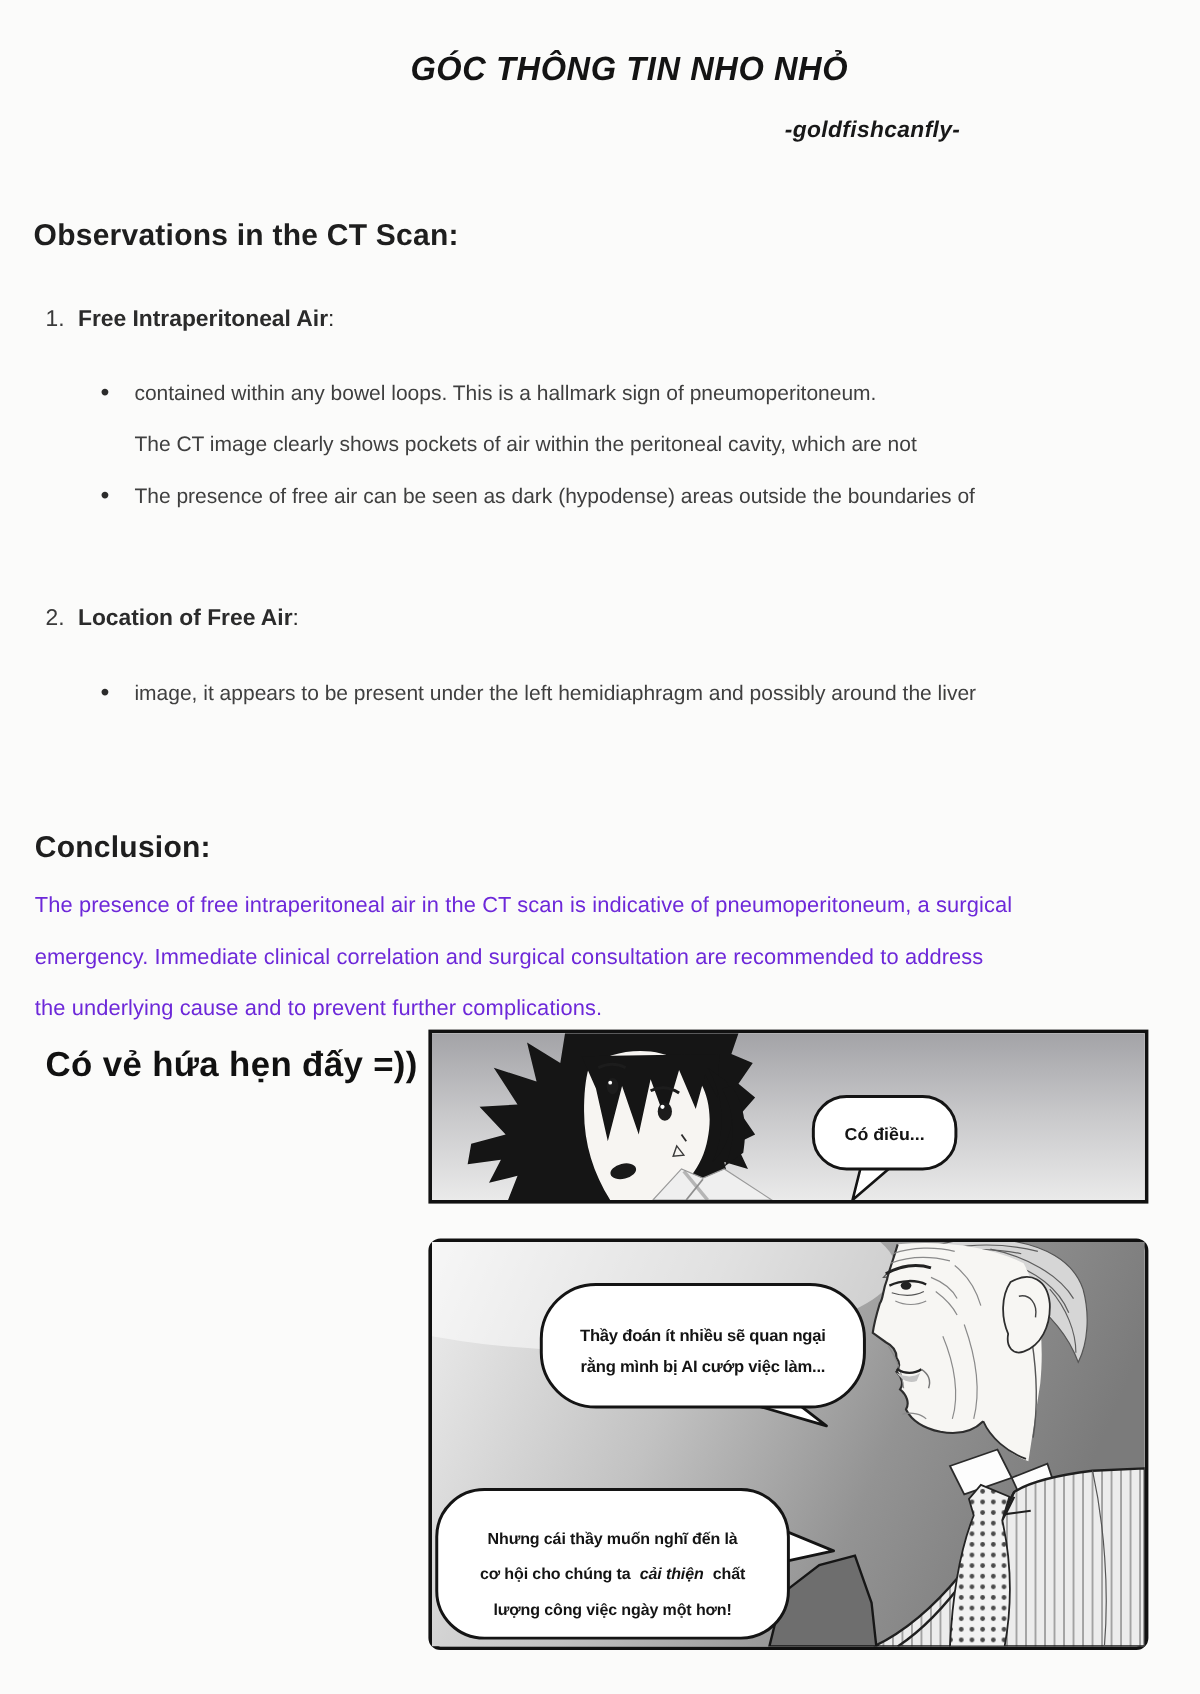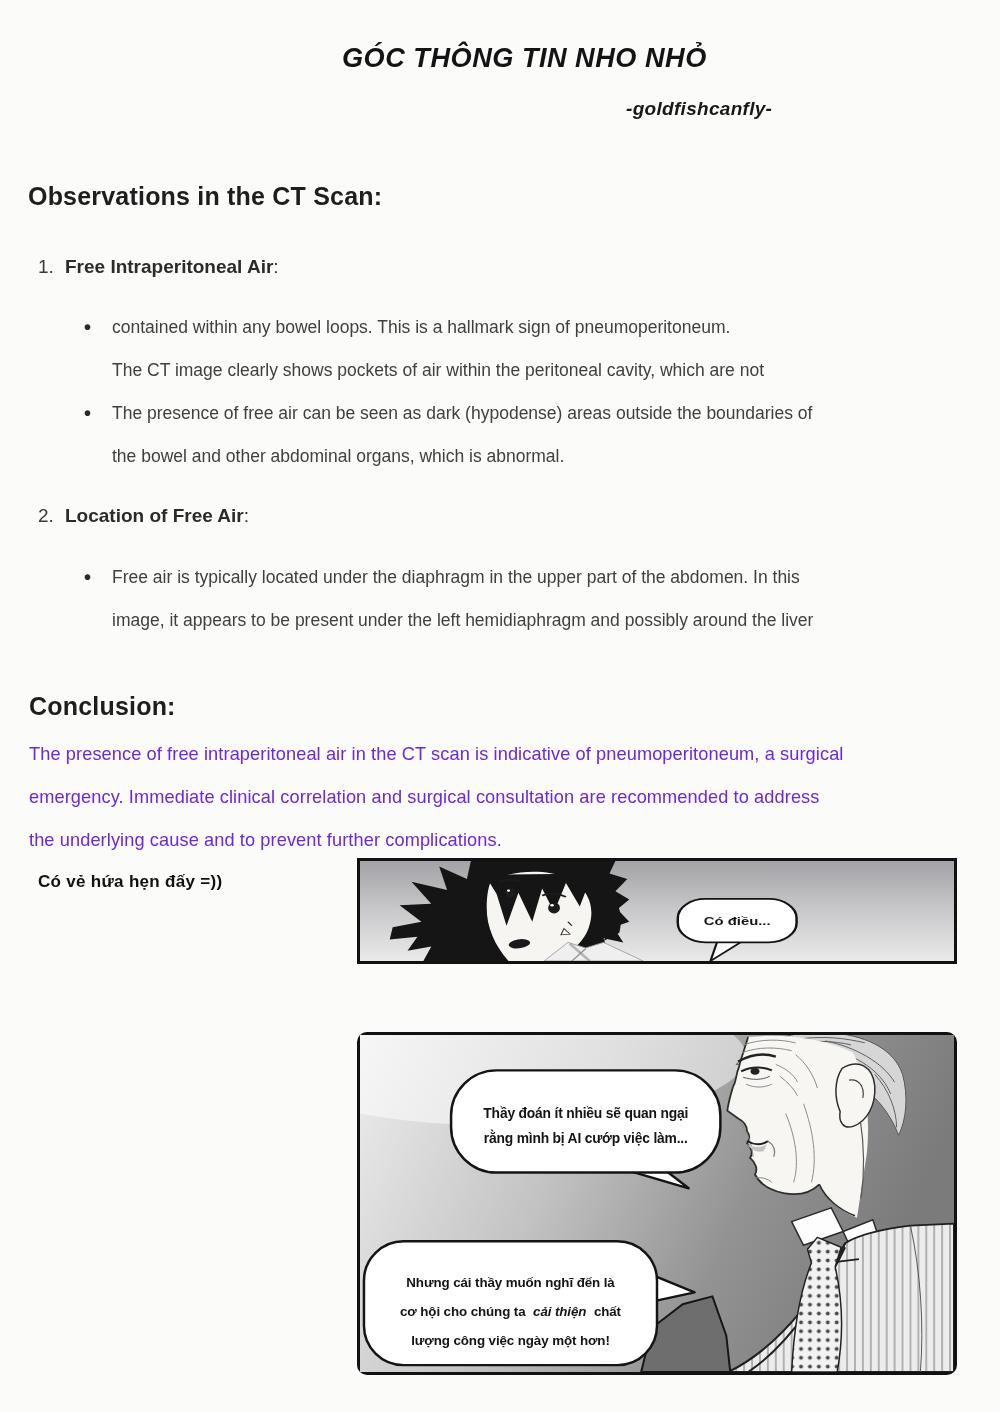--- a/index.html
+++ b/index.html
@@ -9,21 +9,21 @@
     font-family:"Liberation Sans",sans-serif;
     color:#3f3f3f;
   }
   .abs{position:absolute;}
   .page-title{
     left:342px;top:42px;
     font-size:28px;font-weight:bold;font-style:italic;
     color:#141414;letter-spacing:.5px;transform:scaleX(.97);transform-origin:left top;
   }
   .credit{
-    left:626px;top:98px;
+    left:654px;top:98px;
     font-size:19px;font-weight:bold;font-style:italic;color:#181818;letter-spacing:.3px;
   }
   .h1{
     left:28px;top:184px;
     font-size:25px;font-weight:bold;color:#1e1e1e;line-height:1;letter-spacing:.2px;
   }
   .list-item{
     left:38px;font-size:19px;line-height:22px;color:#2b2b2b;display:flex;
   }
   .list-item .num{width:27px;font-weight:400;color:#3a3a3a;}
@@ -37,28 +37,28 @@
   .bullet-block .lines{white-space:nowrap;}
   .para{
     left:29px;font-size:18.2px;line-height:43px;color:#6d28d9;white-space:nowrap;letter-spacing:.1px;
   }
   .h2{
     left:29px;top:694px;
     font-size:25px;font-weight:bold;color:#1e1e1e;line-height:1;letter-spacing:.2px;
   }
   .comment{
     left:38px;top:872px;
-    font-size:17px;font-weight:bold;color:#111;letter-spacing:.3px;
+    font-size:29px;font-weight:bold;color:#111;letter-spacing:.3px;
   }
   .panel{
     left:357px;width:600px;
     border:3px solid #111111;box-sizing:border-box;background:#fff;
   }
   .panel svg{display:block;width:100%;height:100%;}
-  #panel1{top:858px;height:106px;}
+  #panel1{top:858px;height:145px;}
   #panel2{top:1032px;height:343px;border-radius:10px;}
   .bubble-txt{font-family:"Liberation Sans",sans-serif;font-weight:bold;fill:#141414;}
 </style>
 </head>
 <body>
 
 <div class="abs page-title">GÓC THÔNG TIN NHO NHỎ</div>
 <div class="abs credit">-goldfishcanfly-</div>
 
 <div class="abs h1">Observations in the CT Scan:</div>
@@ -74,34 +74,32 @@
   <div class="lines">
     <div>contained within any bowel loops. This is a hallmark sign of pneumoperitoneum.</div>
     <div>The CT image clearly shows pockets of air within the peritoneal cavity, which are not</div>
   </div>
 </div>
 
 <div class="abs bullet-block" style="top:392px;">
   <div class="marker">•</div>
   <div class="lines">
     <div>The presence of free air can be seen as dark (hypodense) areas outside the boundaries of</div>
-    <div>the bowel and other abdominal organs, which is abnormal.</div>
   </div>
 </div>
 
 <div class="abs list-item" style="top:505px;">
   <span class="num">2.</span>
   <span class="lbl">Location of Free Air</span>
   <span class="colon">:</span>
 </div>
 
 <div class="abs bullet-block" style="top:556px;">
   <div class="marker">•</div>
   <div class="lines">
-    <div>Free air is typically located under the diaphragm in the upper part of the abdomen. In this</div>
     <div>image, it appears to be present under the left hemidiaphragm and possibly around the liver</div>
   </div>
 </div>
 
 <div class="abs h2">Conclusion:</div>
 <div class="abs para" style="top:733px;">
   <div>The presence of free intraperitoneal air in the CT scan is indicative of pneumoperitoneum, a surgical</div>
   <div>emergency. Immediate clinical correlation and surgical consultation are recommended to address</div>
   <div>the underlying cause and to prevent further complications.</div>
 </div>

